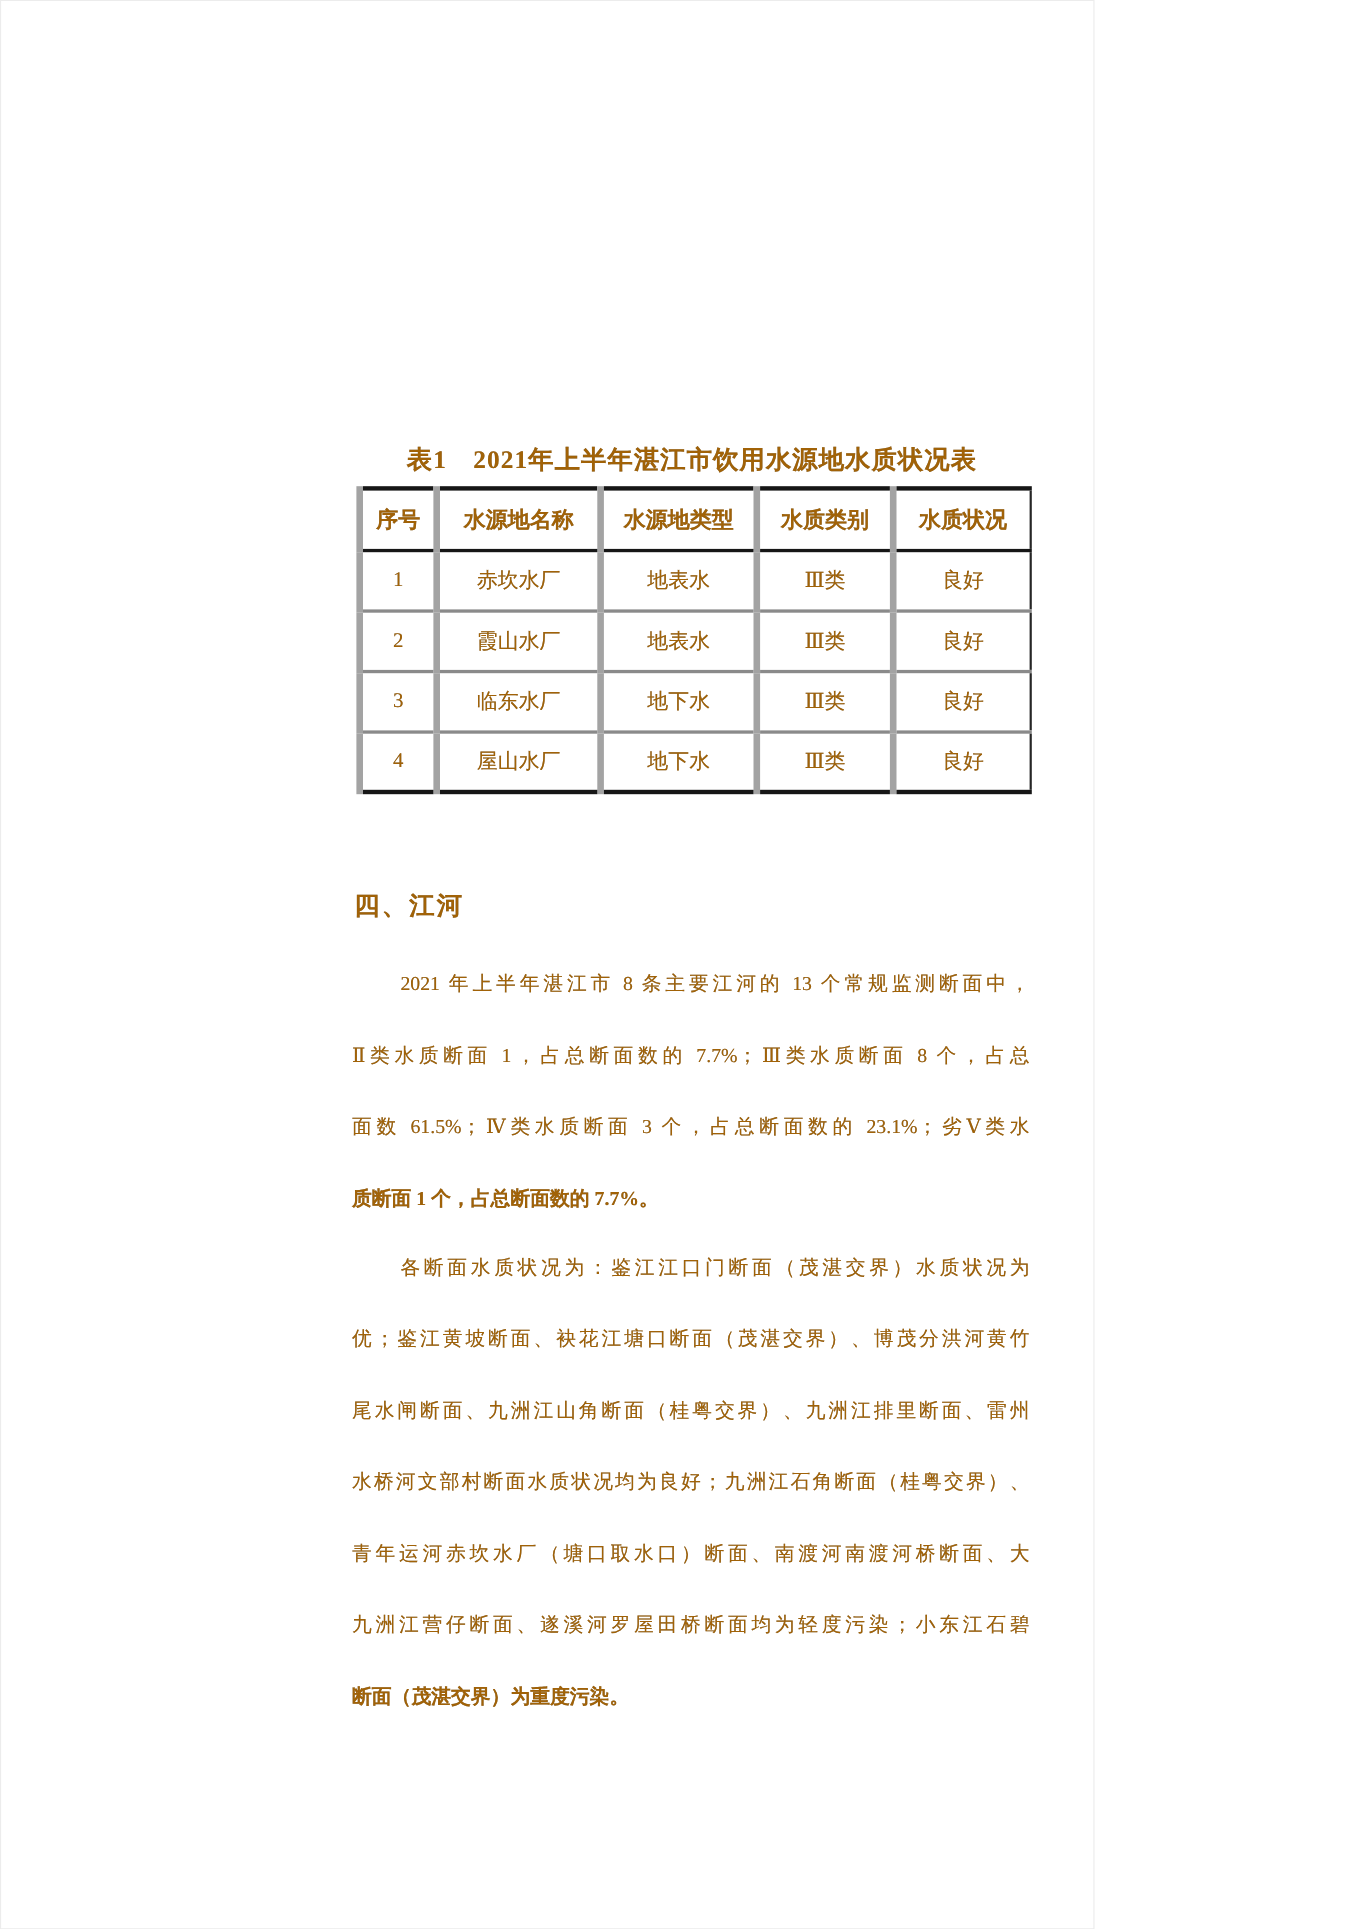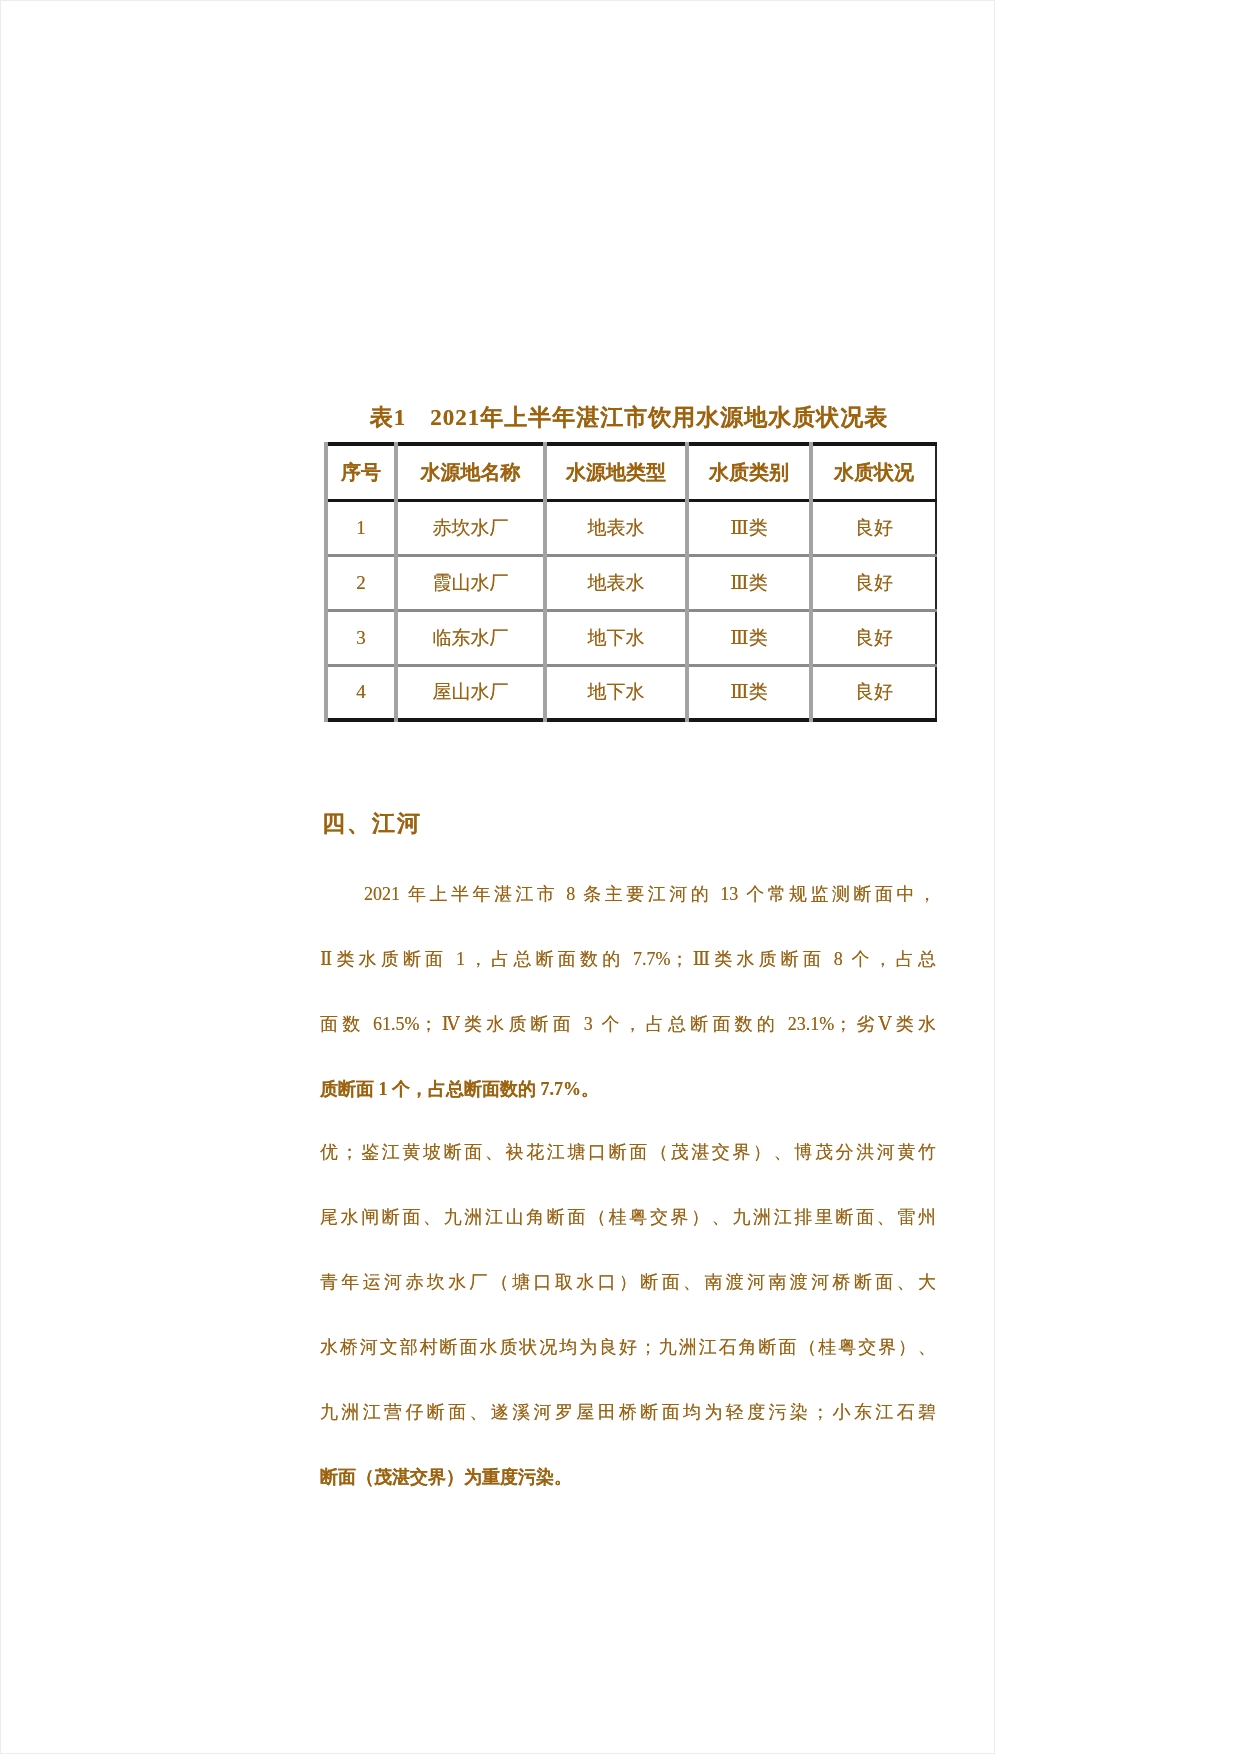--- a/index.html
+++ b/index.html
@@ -21,21 +21,21 @@
   
   .tbl{
     position:absolute;left:324px;top:442px;width:610px;
     border-collapse:collapse;table-layout:fixed;
     border-top:4px solid #161616;border-bottom:4px solid #161616;
   }
   .tbl col.c0{width:70px}.tbl col.c1{width:149px}.tbl col.c2{width:142px}
   .tbl col.c3{width:124px}.tbl col.c4{width:125px}
   .tbl th,.tbl td{
     text-align:center;vertical-align:middle;
-    border-left:4px solid #a3a3a3;border-right:2px solid #262626;
+    border-left:6px solid #a3a3a3;border-right:2px solid #262626;
     padding:0;
   }
   .tbl thead tr{height:56px;}
   .tbl thead th{font-size:20px;font-weight:bold;border-bottom:3px solid #161616;}
   .tbl tbody tr{height:55px;}
   .tbl tbody td{font-size:19px;border-top:3px solid #8a8a8a;}
   
   .section-heading{
     position:absolute;left:322px;top:808px;
     font-size:23px;font-weight:bold;letter-spacing:2px;
@@ -111,22 +111,23 @@
   <div class="section-heading">四、江河</div>
 
   <div>
       <div class="para" id="para-0">
         <div class="line first">2021 年上半年湛江市 8 条主要江河的 13 个常规监测断面中，</div>
         <div class="line">Ⅱ类水质断面 1，占总断面数的 7.7%；Ⅲ类水质断面 8 个，占总</div>
         <div class="line">面数 61.5%；Ⅳ类水质断面 3 个，占总断面数的 23.1%；劣Ⅴ类水</div>
         <div class="line last">质断面 1 个，占总断面数的 7.7%。</div>
       </div>
       <div class="para" id="para-1">
+        <div class="line first">各断面水质状况为：鉴江江口门断面（茂湛交界）水质状况为</div>
         <div class="line">优；鉴江黄坡断面、袂花江塘口断面（茂湛交界）、博茂分洪河黄竹</div>
         <div class="line">尾水闸断面、九洲江山角断面（桂粤交界）、九洲江排里断面、雷州</div>
+        <div class="line">水桥河文部村断面水质状况均为良好；九洲江石角断面（桂粤交界）、</div>
         <div class="line">青年运河赤坎水厂（塘口取水口）断面、南渡河南渡河桥断面、大</div>
-        <div class="line">水桥河文部村断面水质状况均为良好；九洲江石角断面（桂粤交界）、</div>
         <div class="line">九洲江营仔断面、遂溪河罗屋田桥断面均为轻度污染；小东江石碧</div>
         <div class="line last">断面（茂湛交界）为重度污染。</div>
       </div>
     </div>
 
 </div>
 
 </body></html>

